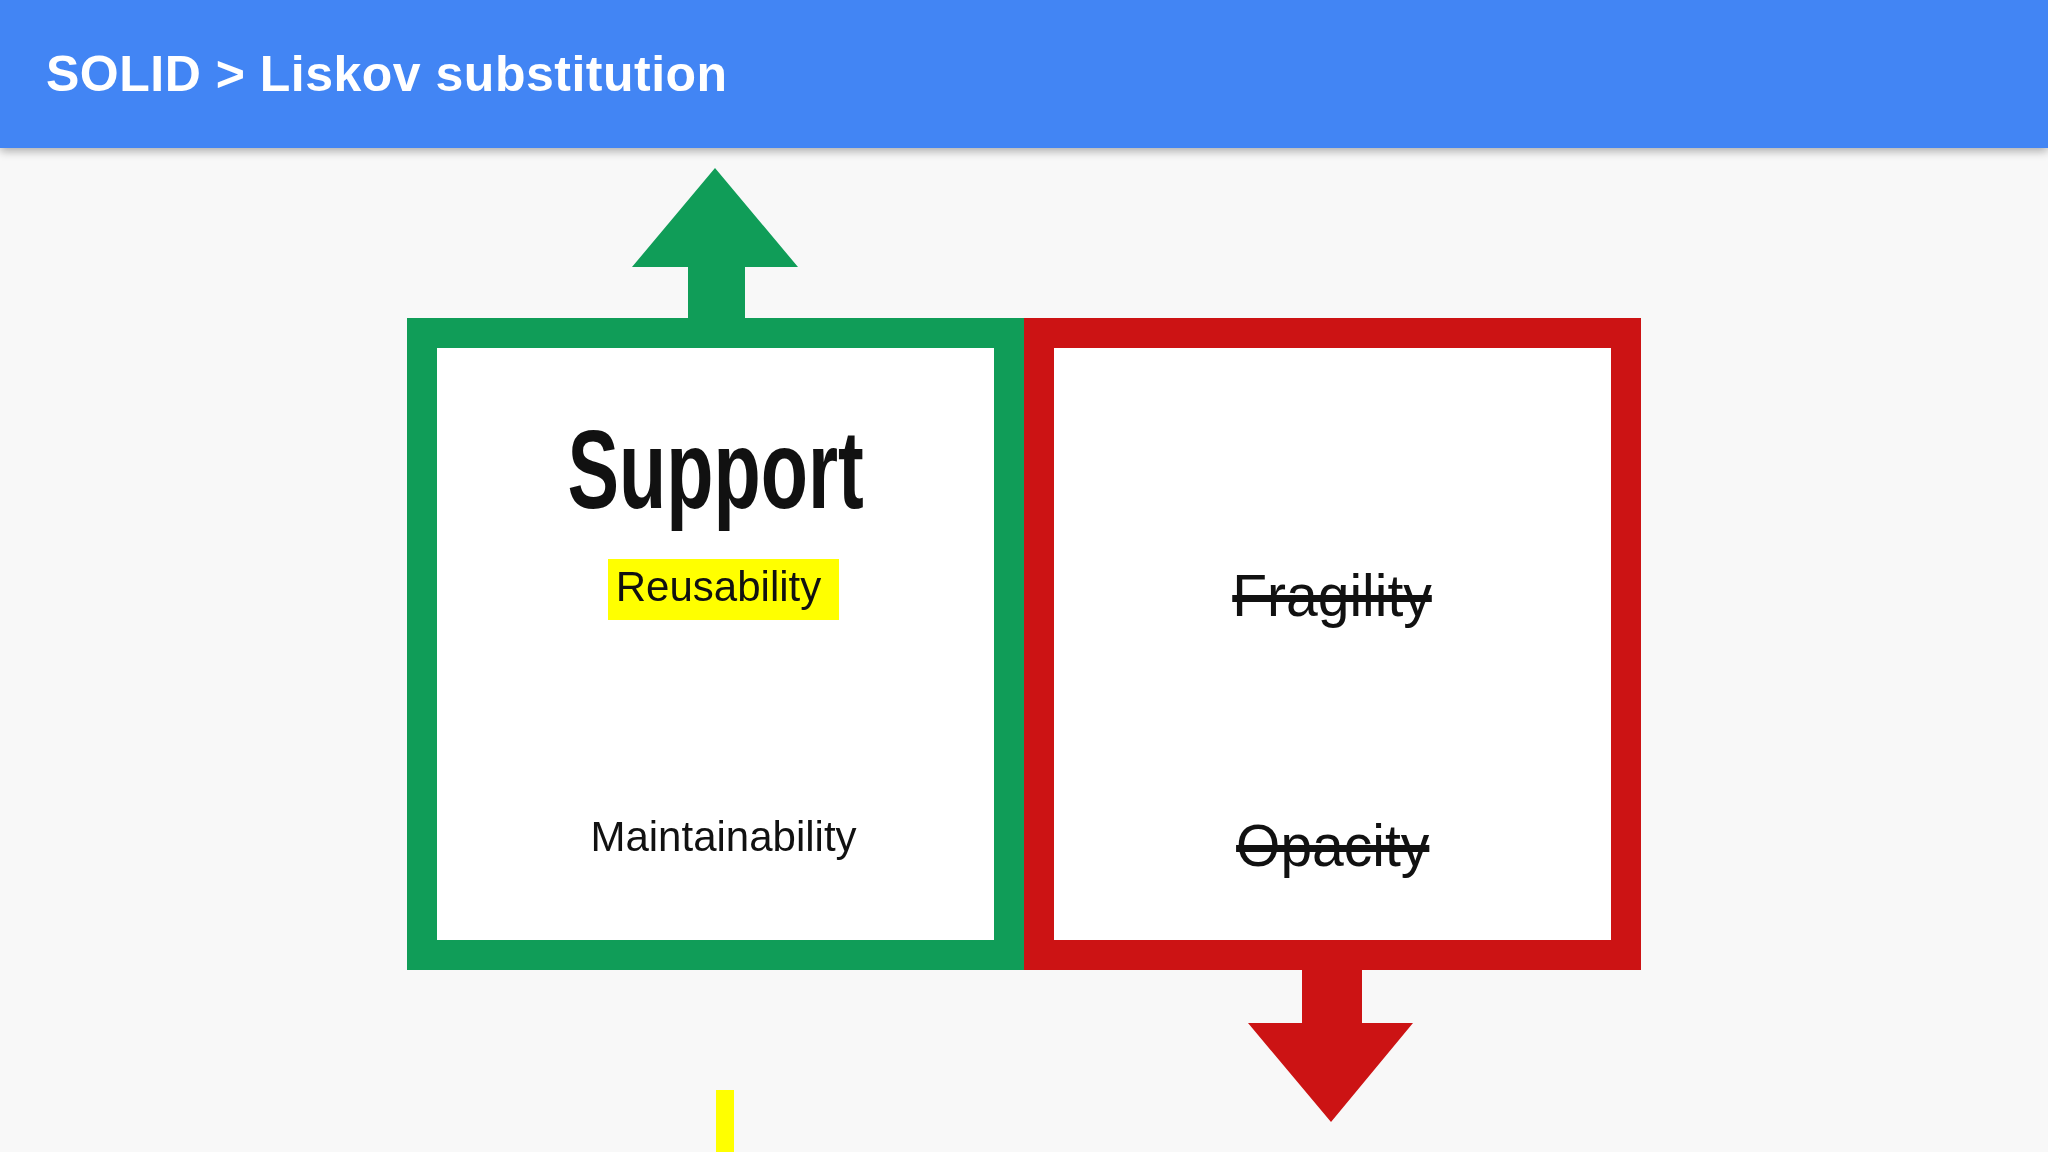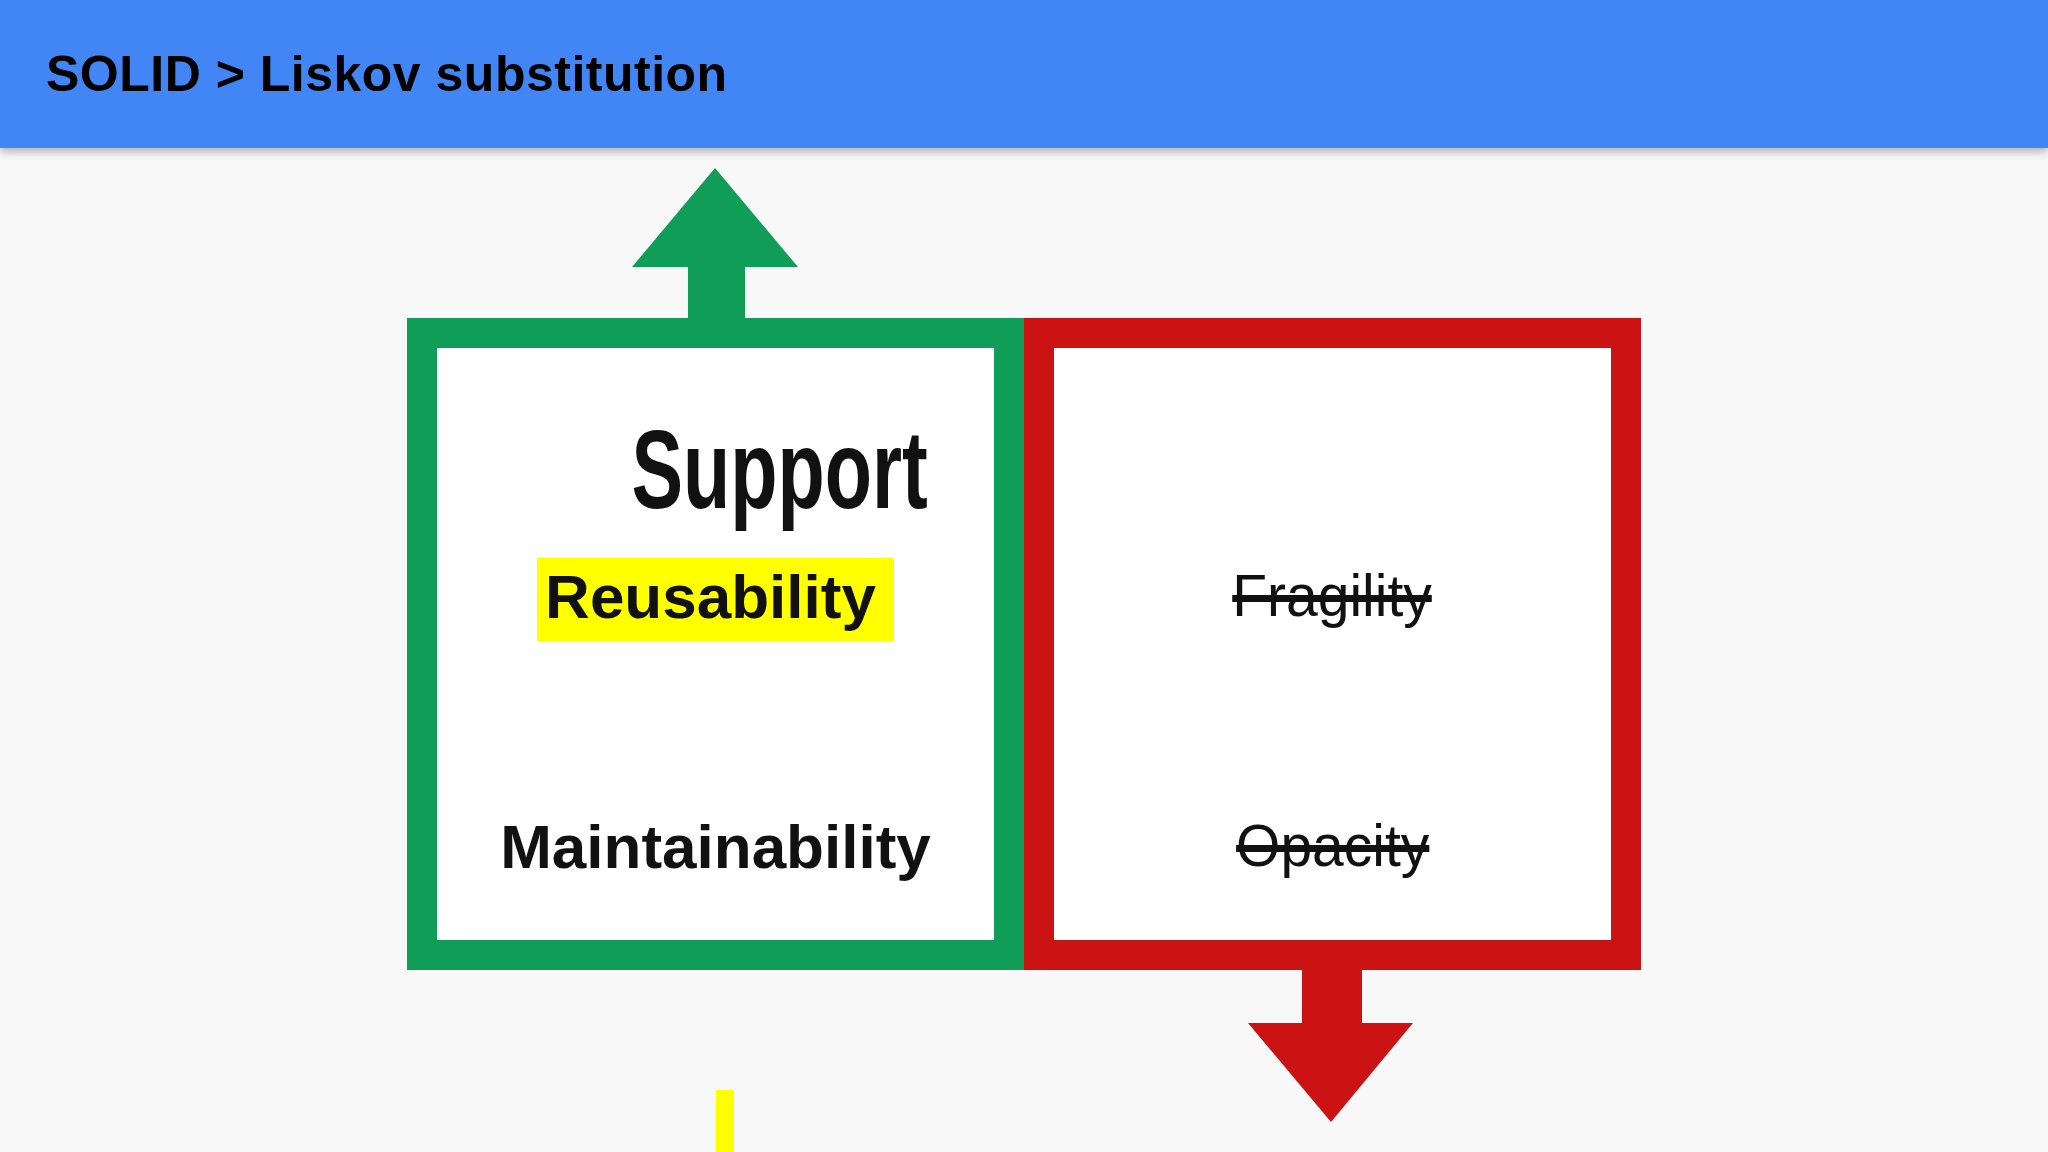--- a/index.html
+++ b/index.html
@@ -22,48 +22,48 @@
   
   .header{
     position:absolute;left:0;top:0;width:2048px;height:148px;
     background:var(--blue);
     box-shadow:0 3px 9px rgba(0,0,0,0.32);
     display:flex;align-items:center;
     padding-left:46px;
     z-index:5;
   }
   .header-title{
-    color:#000000;
+    color:#ffffff;
     font-size:50px;
     font-weight:700;
     letter-spacing:0.5px;
     line-height:1;
   }
 
   
   .panel{
     position:absolute;top:318px;width:617px;height:652px;
     background:#ffffff;
     z-index:2;
   }
   .panel.support{left:407px;border:30px solid var(--green);}
   .panel.eliminate{left:1024px;border:30px solid var(--red);}
 
   .line{
     position:absolute;left:0;width:557px;
     text-align:center;line-height:1;white-space:nowrap;
   }
-  .heading{top:66px;font-size:112px;font-weight:700;text-align:right;}
+  .heading{top:66px;font-size:112px;font-weight:700;}
   .heading .tx{display:inline-block;transform:scaleX(0.69);transform-origin:50% 50%;}
 
   .row1{top:218px;}
   .row2{top:351px;}
   .row3{top:468px;}
 
-  .support-item{font-size:62px;font-weight:700;}
+  .support-item{font-size:42px;font-weight:400;margin-left:8px;}
   .eliminate-item{font-size:60px;font-weight:400;}
   .eliminate-item .tx{
     display:inline-block;transform:scaleX(0.95);transform-origin:50% 50%;
     text-decoration:line-through;
     text-decoration-thickness:7px;
   }
   .hl{
     background:var(--yellow);
     padding:4px 18px 10px 8px;
   }

